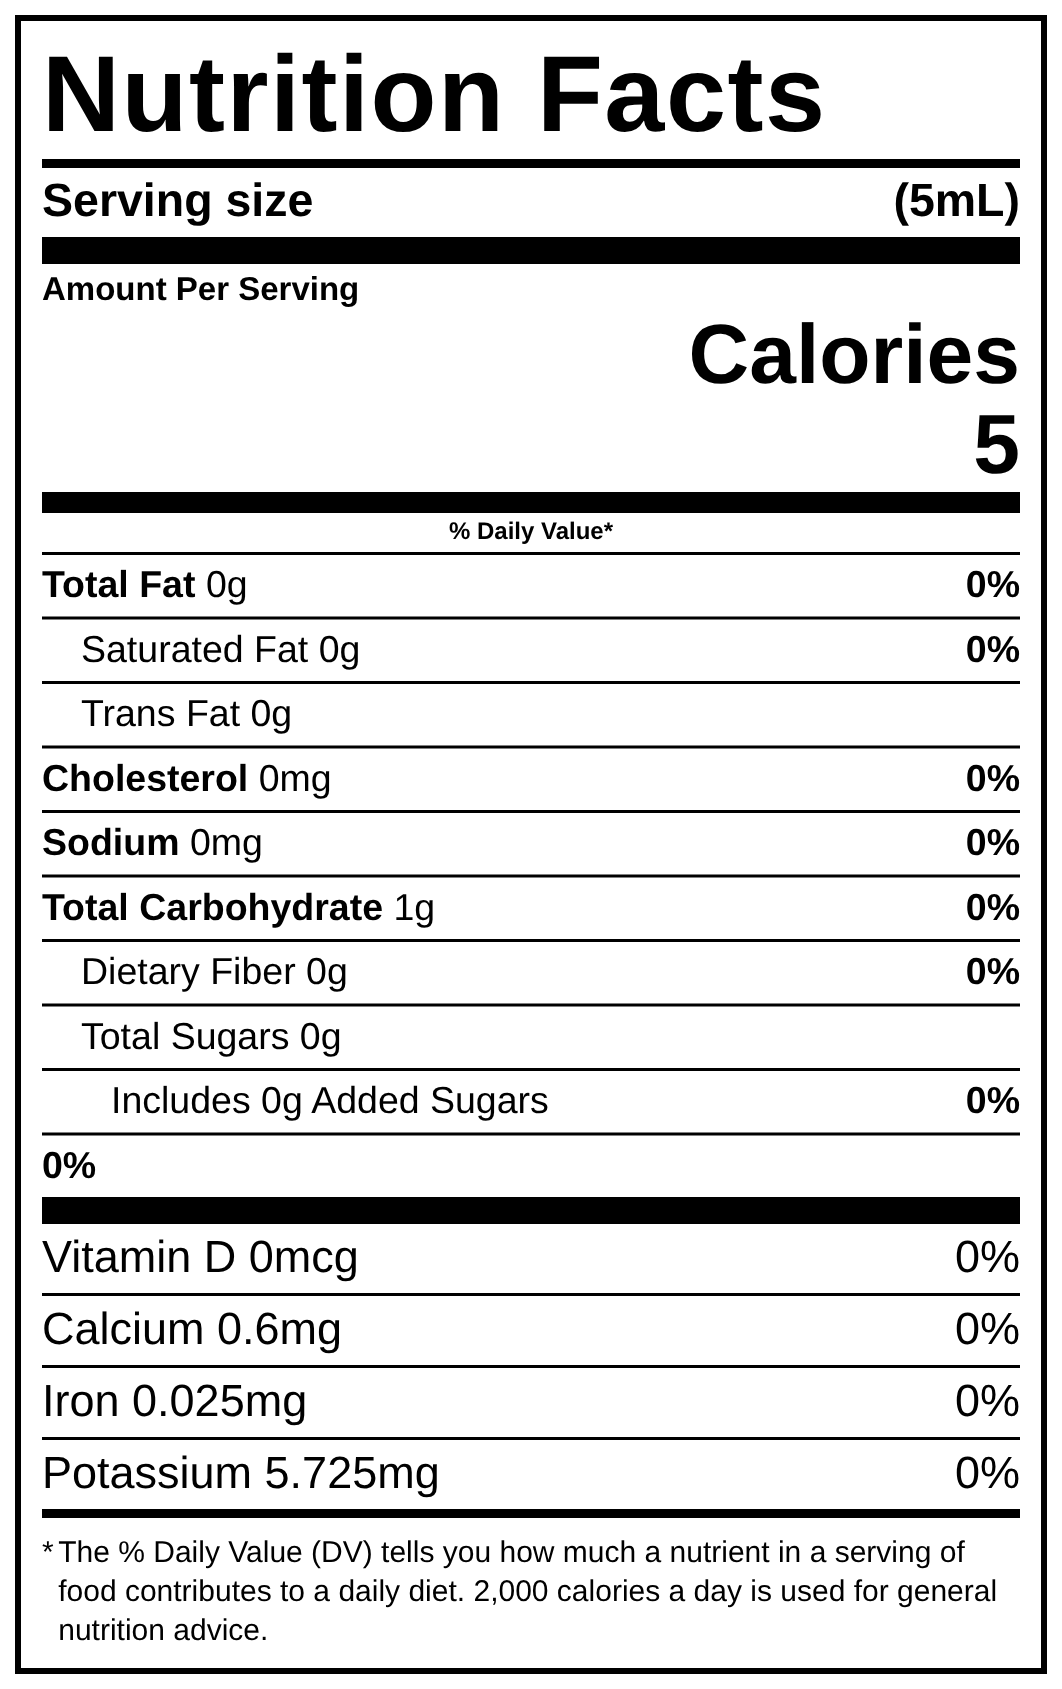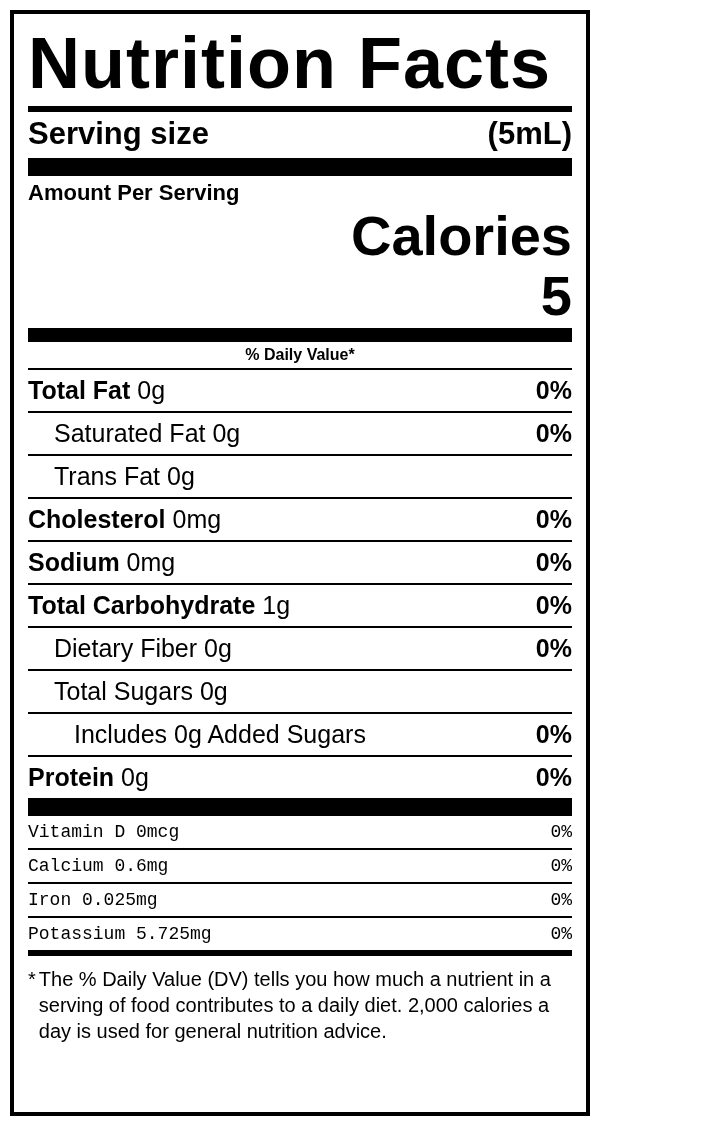--- a/index.html
+++ b/index.html
@@ -10,21 +10,21 @@
   body {
     width: 708px;
     height: 1126px;
     font-family: "Liberation Sans", sans-serif;
     color: #000000;
   }
   .label {
     position: absolute;
     left: 10px;
     top: 10px;
-    width: 580px;
+    width: 688px;
     height: 1106px;
     box-sizing: border-box;
     border: 4px solid #000;
     background: #fff;
     padding: 0 14px;
   }
   .title {
     font-size: 72px;
     font-weight: bold;
     letter-spacing: 1px;
@@ -84,23 +84,22 @@
     font-size: 25px;
     padding: 6px 0 6px 0;
     gap: 10px;
   }
   .nutrient .name b { font-weight: bold; }
   .indent1 { padding-left: 26px; }
   .indent2 { padding-left: 46px; }
   .dv { font-weight: bold; }
 
   .vit {
-    font-size: 18px;
+    font-size: 30px;
     padding: 6px 0 6px 0;
-    font-family: Liberation Mono, monospace;
   }
   .vit .dv { font-weight: normal; }
 
   .footnote {
     font-size: 20px;
     line-height: 26px;
     padding-top: 10px;
     display: flex;
   }
   .footnote .star { padding-right: 3px; }
@@ -179,21 +178,20 @@
   </div>
   <div class="rule-thin"></div>
 
   <div class="row nutrient">
     <span class="name indent2">Includes 0g Added Sugars</span>
     <span class="dv">0%</span>
   </div>
   <div class="rule-thin"></div>
 
   <div class="row nutrient">
-    <span class="name"><b>Protein</b><span> 0g</span></span>
     <span class="dv">0%</span>
   </div>
   <div class="rule-thick"></div>
 
   <div class="row vit">
     <span>Vitamin D 0mcg</span>
     <span class="dv">0%</span>
   </div>
   <div class="rule-thin"></div>
 

